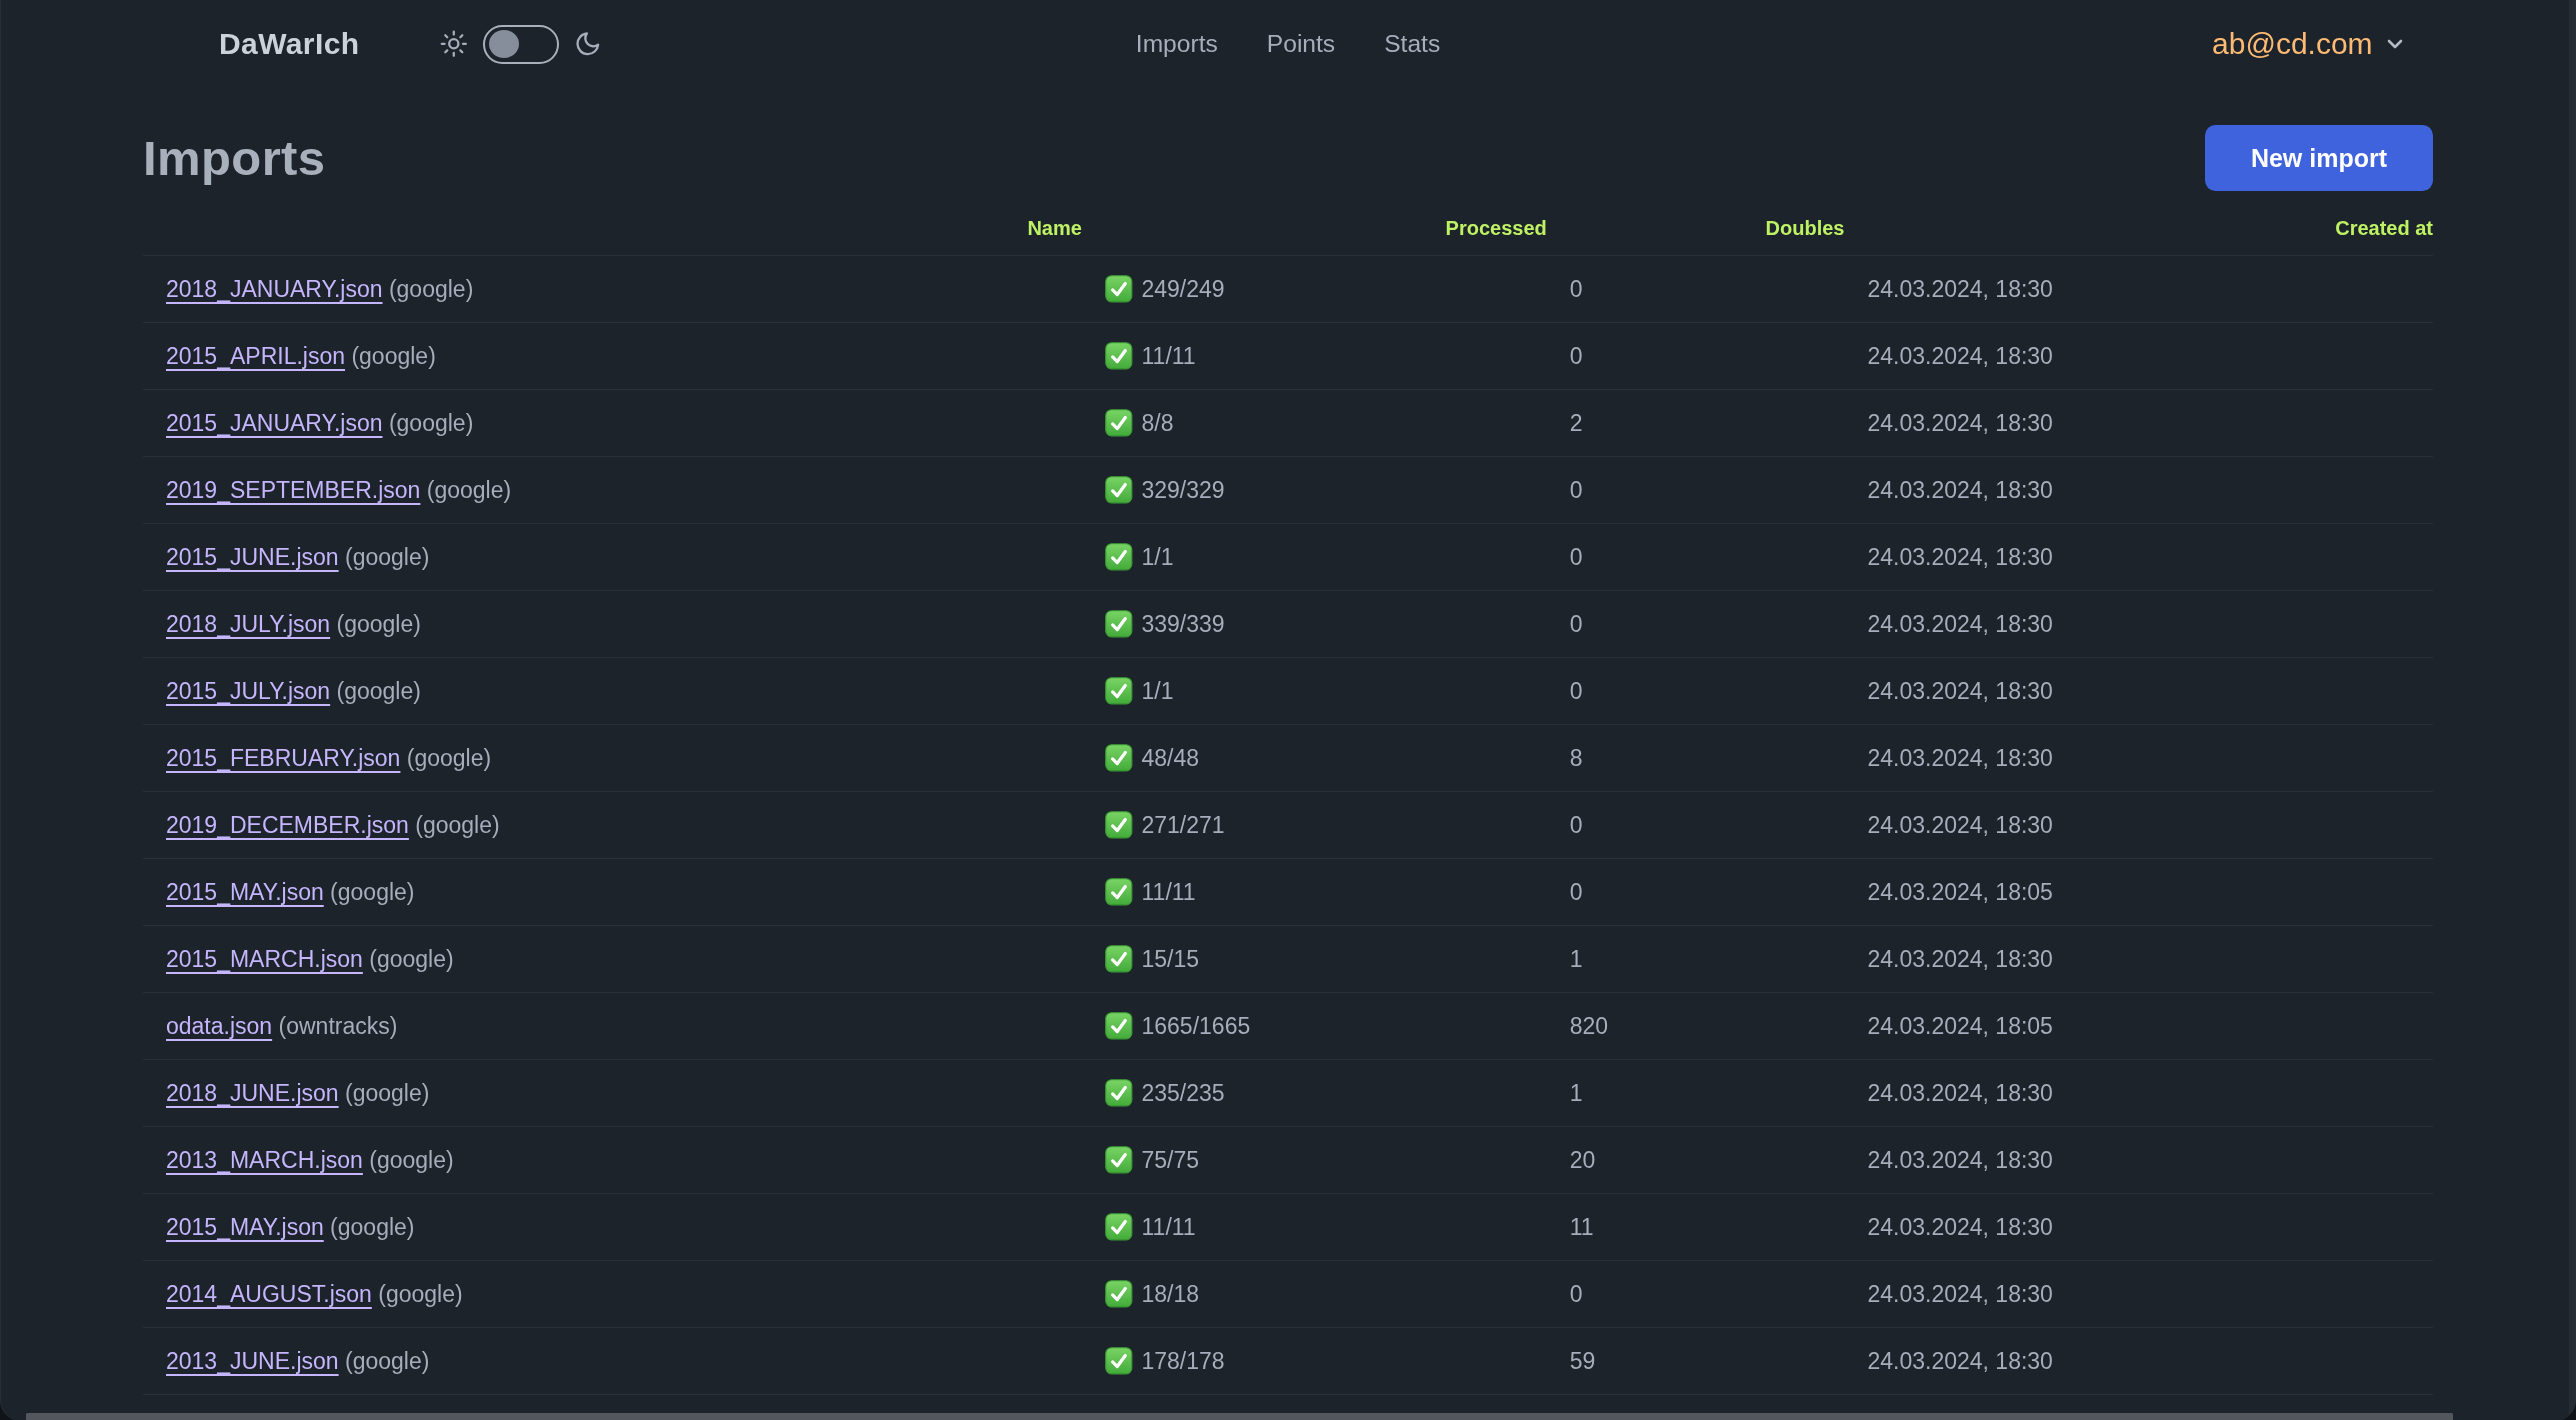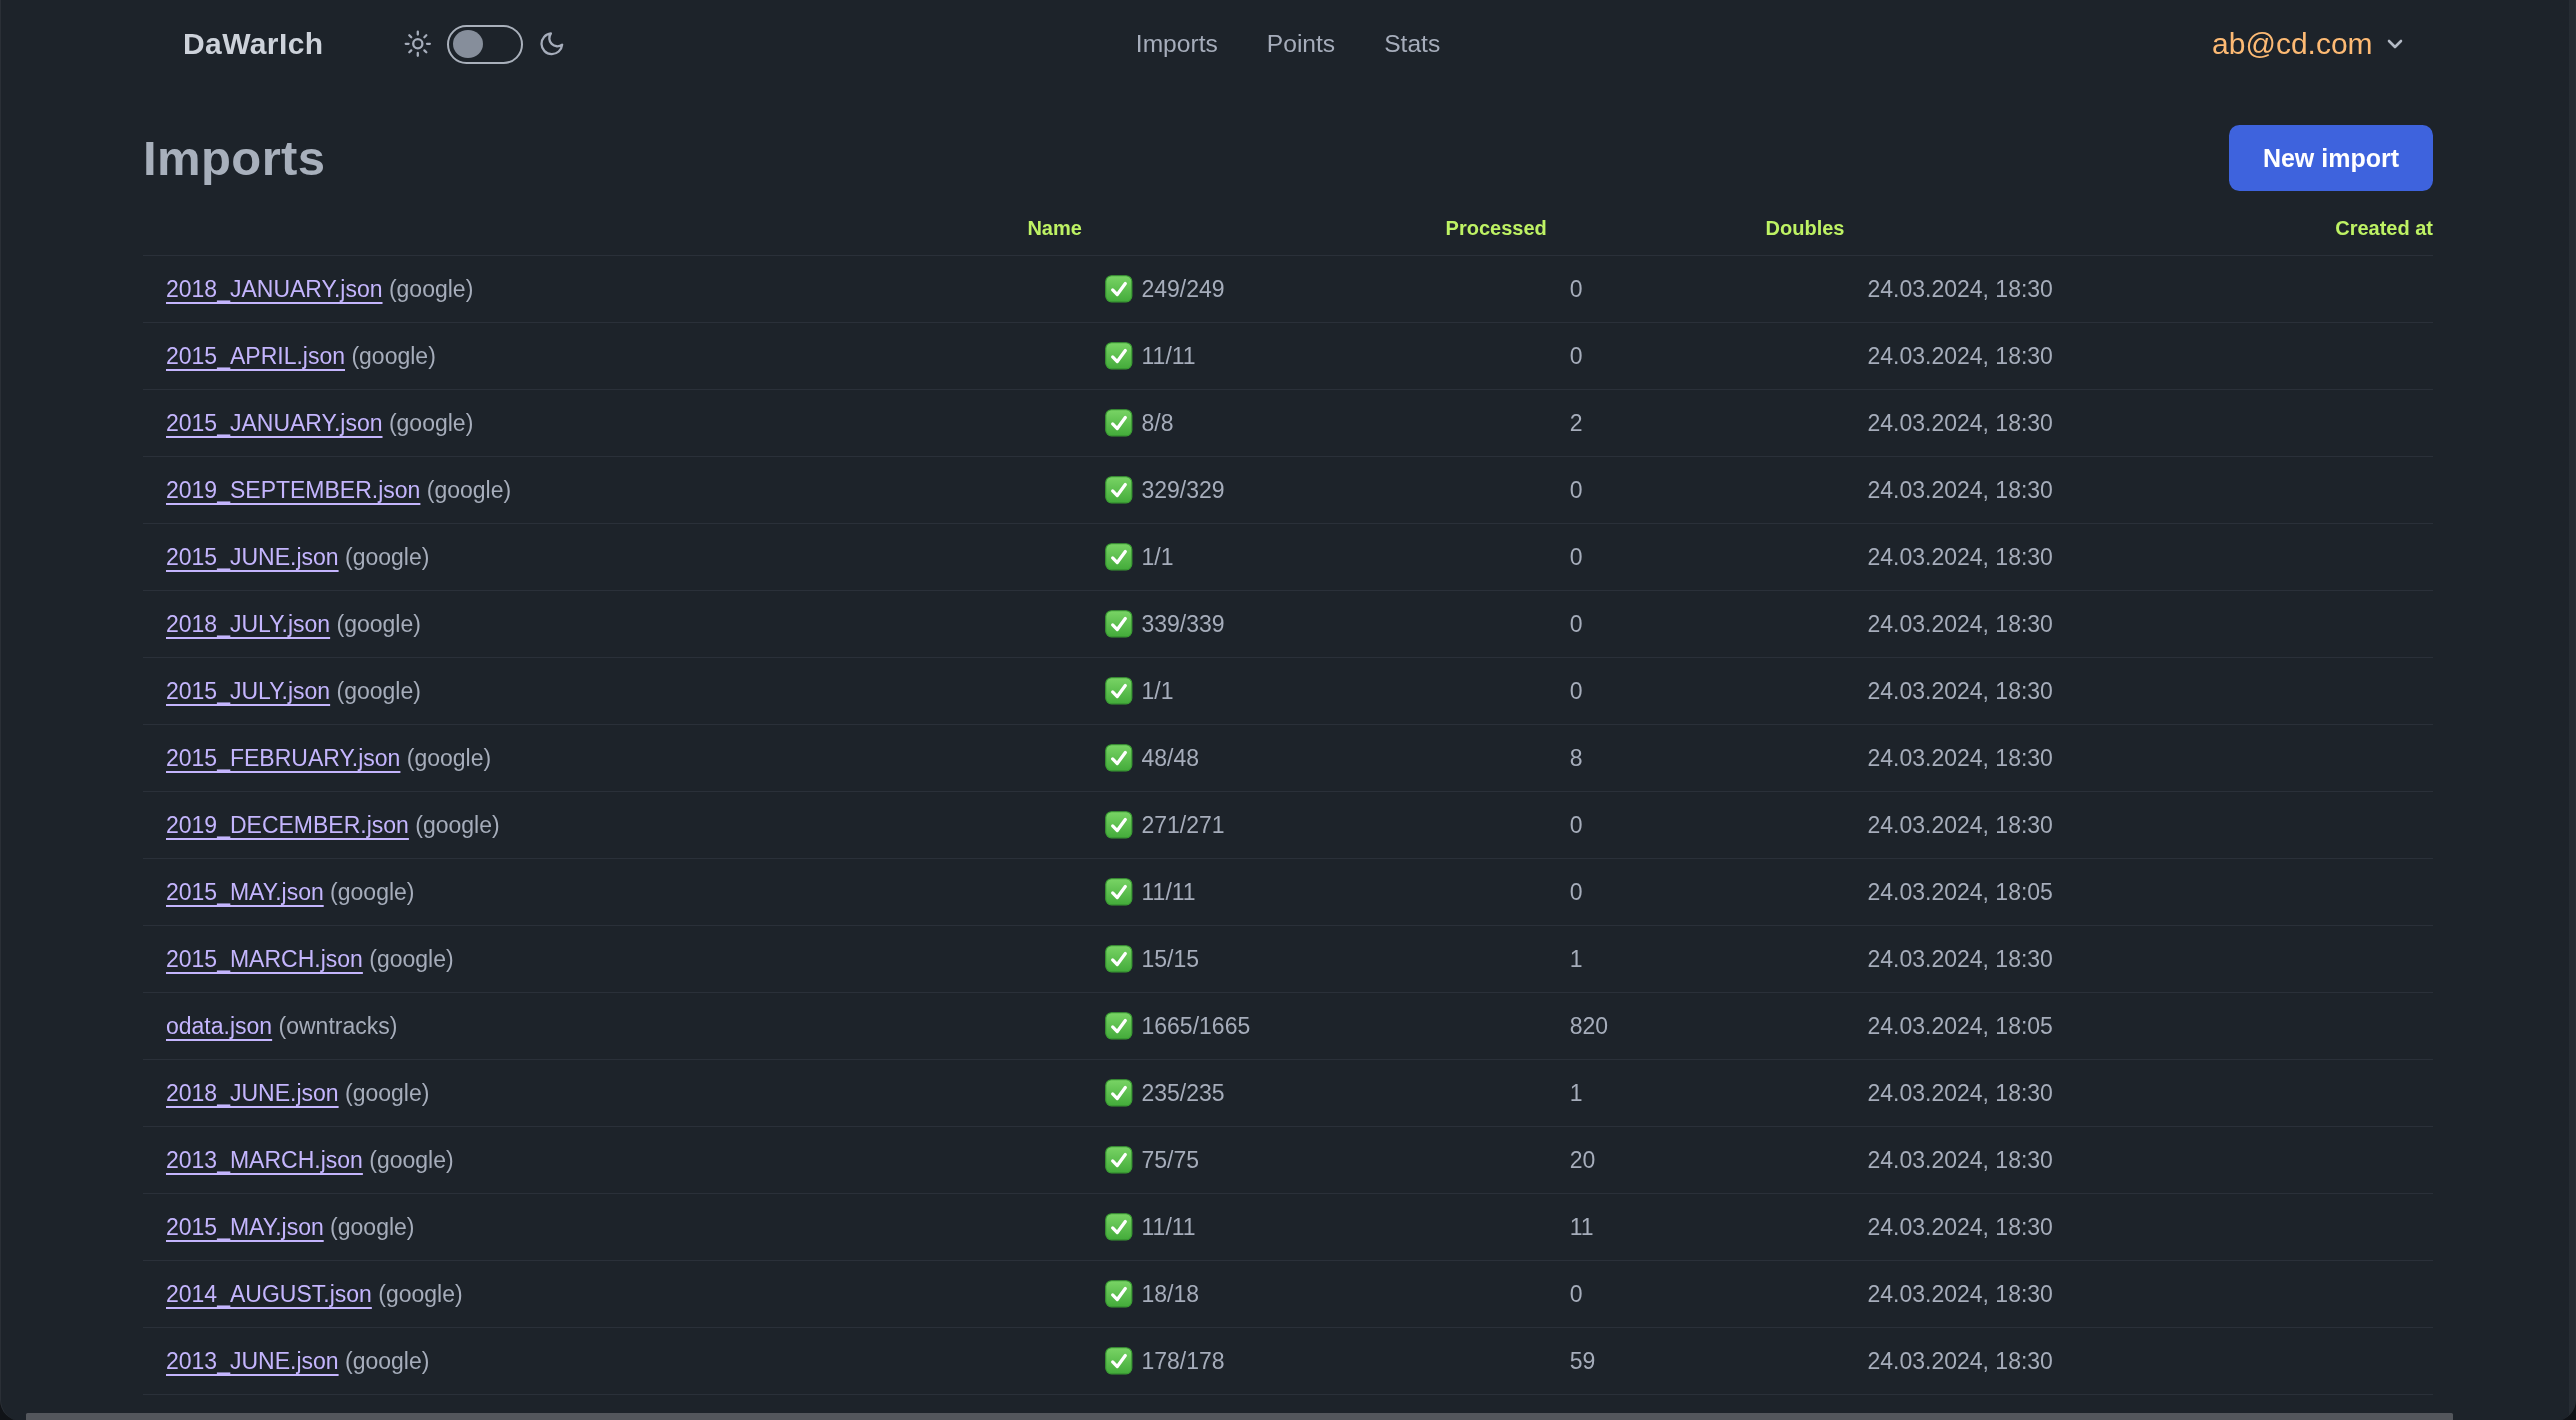--- a/index.html
+++ b/index.html
@@ -19,21 +19,21 @@
 
   
   .navbar {
     position:relative;
     height:88px;
     display:flex; align-items:center;
     padding:0 168px 0 182px;
   }
   .brand {
     font-size:30px; font-weight:700; color:#cdd2da;
-    letter-spacing:0.4px; cursor:pointer; text-decoration:none;
+    letter-spacing:0.4px; cursor:pointer; text-decoration:none;margin-left:36px;
   }
   .theme-group { display:flex; align-items:center; gap:15px; margin-left:81px; }
   .icon-svg { display:block; }
   .toggle {
     position:relative; width:76px; height:39px;
     border:2.2px solid #a9b0bb; border-radius:19.4px;
     background:transparent; cursor:pointer;
   }
   .toggle .knob {
     position:absolute; left:3.7px; top:3px;
@@ -50,21 +50,21 @@
   .nav-right .email { font-size:30px; color:#fdba74; }
 
   
   .container { width:2290px; margin:0 auto; }
   .page-header {
     margin-top:34px; height:72px;
     display:flex; align-items:center; justify-content:space-between;
   }
   .page-title { font-size:49px; font-weight:800; color:#a8b0bc; margin:0; letter-spacing:0.4px; }
   .btn-primary {
-    height:66px; padding:0 34px;
+    height:66px; padding:0 46px;
     background:#3e63dd; color:#ffffff;
     border:none; border-radius:10.4px;
     font-family:"Liberation Sans", sans-serif;
     font-size:25px; font-weight:600;
     cursor:pointer;
   }
 
   
   table.imports {
     width:100%; margin-top:7.5px;

